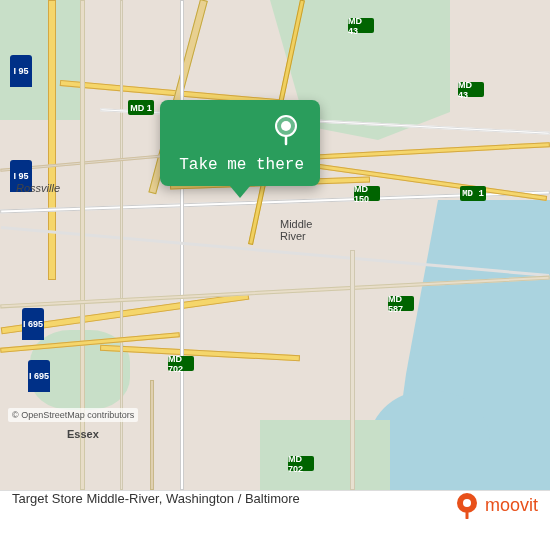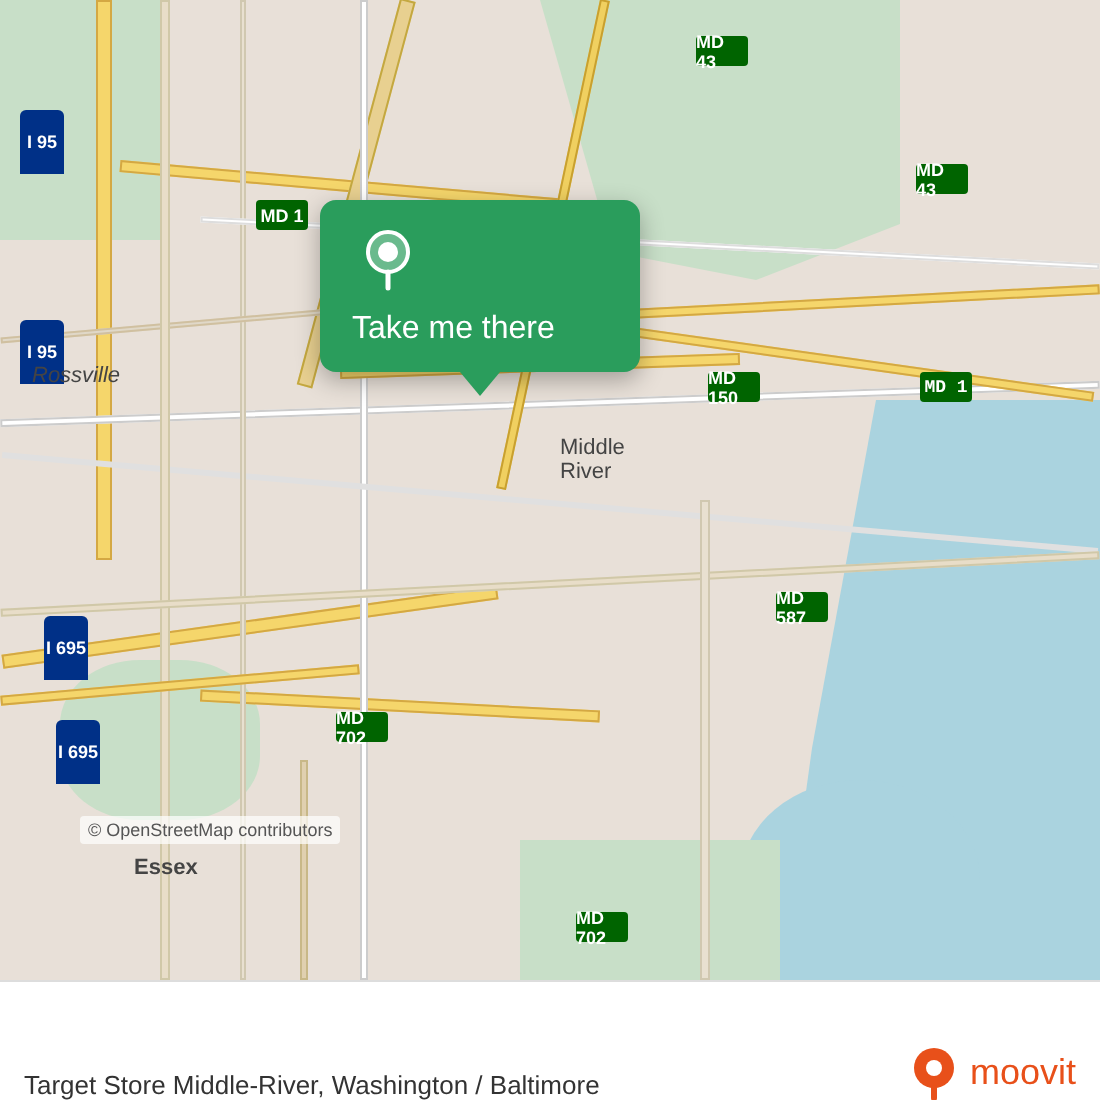--- a/index.html
+++ b/index.html
@@ -253,23 +253,24 @@
       align-items: center;
       z-index: 10;
     }
 
     .popup-box {
       background-color: #2a9d5c;
       border-radius: 8px;
       padding: 12px 16px;
       display: flex;
       flex-direction: column;
-      align-items: flex-start;
+      align-items: flex-end;
       box-shadow: 0 4px 12px rgba(0,0,0,0.3);
       min-width: 160px;
+      font-family: Liberation Mono, monospace;
     }
 
     .popup-pin {
       width: 36px;
       height: 36px;
       margin-bottom: 8px;
     }
 
     .popup-text {
       color: white;
@@ -295,21 +296,21 @@
       pointer-events: none;
     }
 
     
     #footer-bar {
       width: 550px;
       height: 60px;
       background-color: #ffffff;
       border-top: 1px solid #ddd;
       display: flex;
-      align-items: flex-end;
+      align-items: flex-start;
       padding: 0 12px;
       gap: 10px;
     }
 
     .footer-moovit-logo {
       display: flex;
       align-items: center;
       gap: 4px;
       margin-left: auto;
     }
@@ -333,21 +334,20 @@
 
     .copyright-text {
       position: absolute;
       bottom: 68px;
       left: 8px;
       font-size: 9px;
       color: #555;
       background: rgba(255,255,255,0.7);
       padding: 2px 4px;
       border-radius: 2px;
-      margin-left: 32px;
     }
   </style>
 </head>
 <body>
 
 <div id="map-container">
 
   <div class="map-bg"></div>
 
   <div class="water-right"></div>

